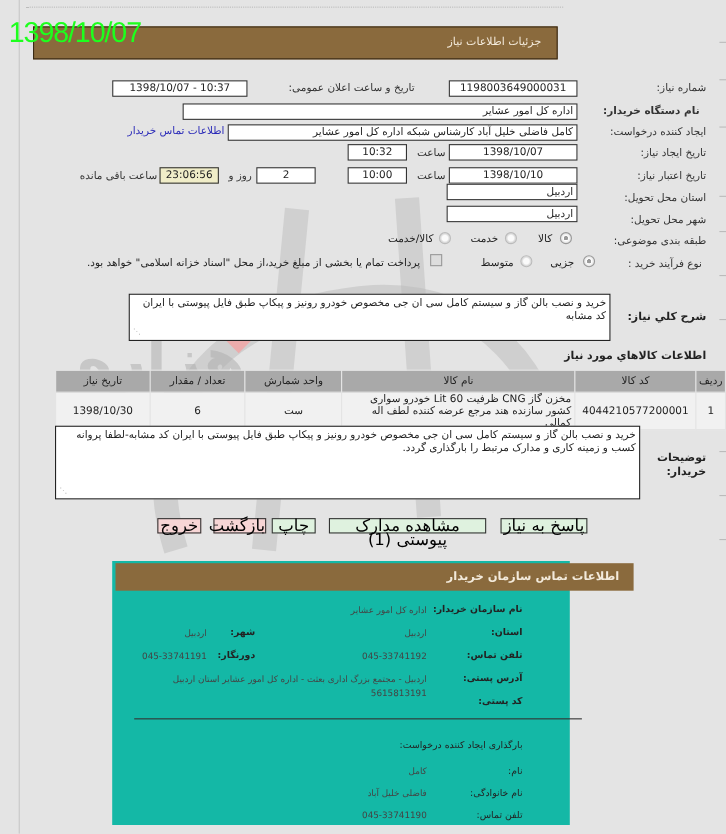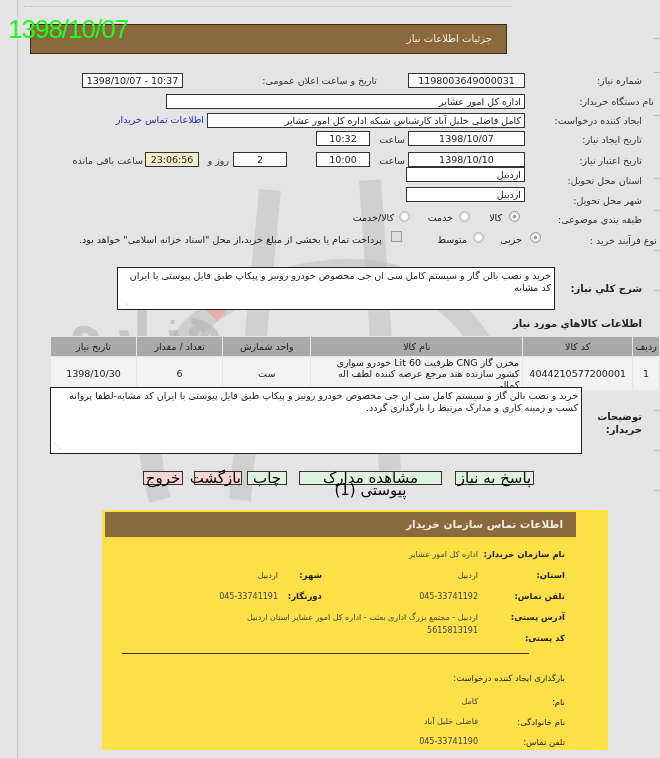--- a/index.html
+++ b/index.html
@@ -57,21 +57,21 @@
     table.items th { background: #a9a9a9; color: #222; font-weight: normal; height: 20px; border: 1px solid #e4e4e4; }
     table.items td { background: #f1f1f1; height: 28px; text-align: center; border: 1px solid #e4e4e4; line-height: 11px; }
     .btn {
       position: absolute; height: 14px; border: 1px solid #333;
       font-size: 15px; line-height: 12px; text-align: center; direction: rtl; z-index: 2;
       font-family: "DejaVu Sans", sans-serif; padding: 0;
     }
     .btn.green { background: #dff2df; }
     .btn.pink { background: #f7d5d5; }
     .contact-panel {
-      position: absolute; left: 102px; top: 510px; width: 506px; height: 240px; background: #fde047; z-index: 3;
+      position: absolute; left: 102px; top: 510px; width: 416px; height: 240px; background: #14b8a6; z-index: 3;
     }
     .contact-head {
       position: absolute; left: 3px; top: 2px; width: 471px; height: 25px; background: #8a6a3d;
       color: #f3eadb; direction: rtl; font-size: 10.5px; font-weight: bold; line-height: 25px; padding-right: 13px;
     }
     .c-lbl { position: absolute; direction: rtl; text-align: right; font-weight: bold; font-size: 8.5px; color: #222; white-space: nowrap; }
     .c-val { position: absolute; direction: rtl; text-align: right; font-size: 8px; color: #444; white-space: nowrap; }
     .c-rule { position: absolute; left: 20px; top: 143px; width: 407px; border-top: 1px solid #333; }
     .c-sub { position: absolute; right: 43px; top: 163px; direction: rtl; font-size: 8.5px; color: #222; white-space: nowrap; }
   </style>
@@ -105,23 +105,23 @@
   <path d="M230 20 L 200 330" stroke="#bdbdbd" stroke-width="22" opacity="0.5"></path>
   <path d="M330 10 L 350 300" stroke="#bdbdbd" stroke-width="22" opacity="0.5"></path>
   <rect x="160" y="110" width="34" height="34" fill="#f4a0a0" opacity="0.75" transform="rotate(45 177 127)"></rect>
   <text x="30" y="175" font-size="54" fill="#b0b0b0" opacity="0.55" font-family="DejaVu Sans, sans-serif" font-weight="bold">هزاره</text>
   <text x="60" y="260" font-size="42" fill="#b0b0b0" opacity="0.55" font-family="DejaVu Sans, sans-serif" font-weight="bold">گستران</text>
 </svg>
 
 <div class="lbl" style="right:18px; top:75px;">شماره نیاز:</div>
 <div class="box c" style="left:408px; top:73px; width:117px;">1198003649000031</div>
 <div class="lbl" style="right:283px; top:75px;">تاریخ و ساعت اعلان عمومی:</div>
-<div class="box c" style="left:82px; top:73px; width:101px;">1398/10/07 - 10:37</div>
-
-<div class="lbl" style="right:6px; top:96px;">نام دستگاه خریدار:</div>
+<div class="box c" style="left:102px; top:73px; width:123px;">1398/10/07 - 10:37</div>
+
+<div class="lbl" style="right:24px; top:96px;font-weight:bold;">نام دستگاه خریدار:</div>
 <div class="box" style="left:166px; top:94px; width:359px;">اداره کل امور عشایر</div>
 
 <div class="lbl" style="right:18px; top:115px;margin-left:16px;">ایجاد کننده درخواست:</div>
 <div class="box" style="left:207px; top:113px; width:318px;">کامل فاضلی خلیل آباد کارشناس شبکه اداره کل امور عشایر</div>
 <div class="link" style="right:456px; top:114px;">اطلاعات تماس خریدار</div>
 
 <div class="lbl" style="right:18px; top:134px;">تاریخ ایجاد نیاز:</div>
 <div class="box c" style="left:408px; top:131px; width:117px;">1398/10/07</div>
 <div class="lbl" style="right:255px; top:134px;">ساعت</div>
 <div class="box c" style="left:316px; top:131px; width:54px;">10:32</div>
@@ -142,21 +142,21 @@
 <div class="box" style="left:406px; top:187px; width:119px;">اردبیل</div>
 
 <div class="lbl" style="right:18px; top:214px;">طبقه بندی موضوعی:</div>
 <div class="radio on" style="left:509px; top:211px;"></div>
 <div class="opt" style="right:158px; top:212px;">کالا</div>
 <div class="radio" style="left:459px; top:211px;"></div>
 <div class="opt" style="right:207px; top:212px;text-align:right;">خدمت</div>
 <div class="radio" style="left:399px; top:211px;"></div>
 <div class="opt" style="right:266px; top:212px;">کالا/خدمت</div>
 
-<div class="lbl" style="right:3px; top:235px;">نوع فرآیند خرید :</div>
+<div class="lbl" style="right:22px; top:235px;">نوع فرآیند خرید :</div>
 <div class="radio on" style="left:530px; top:232px;"></div>
 <div class="opt" style="right:138px; top:234px;">جزیی</div>
 <div class="radio" style="left:473px; top:232px;"></div>
 <div class="opt" style="right:193px; top:234px;">متوسط</div>
 <div class="check" style="left:391px; top:231px;"></div>
 <div class="opt" style="right:278px; top:234px;">پرداخت تمام یا بخشی از مبلغ خرید،از محل "اسناد خزانه اسلامی" خواهد بود.</div>
 
 <div class="section-h" style="right:18px; top:283px;">شرح کلي نياز:</div>
 <div class="textarea" style="left:117px; top:267px; width:438px; height:43px;">
   <span>خرید و نصب بالن گاز و سیستم کامل سی ان جی مخصوص خودرو رونیز و پیکاپ طبق فایل پیوستی با ایران کد مشابه</span>

